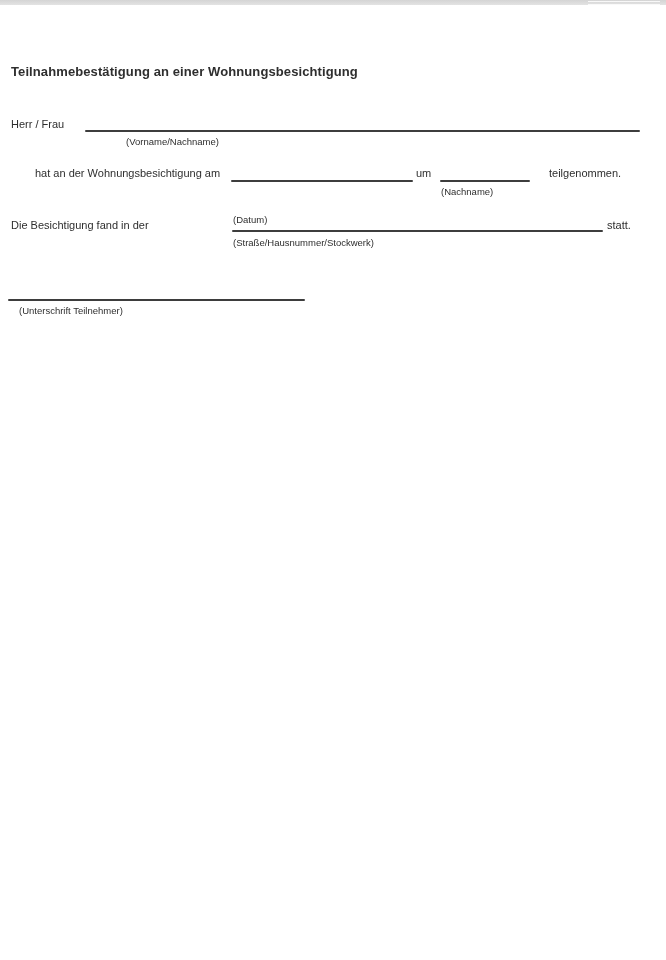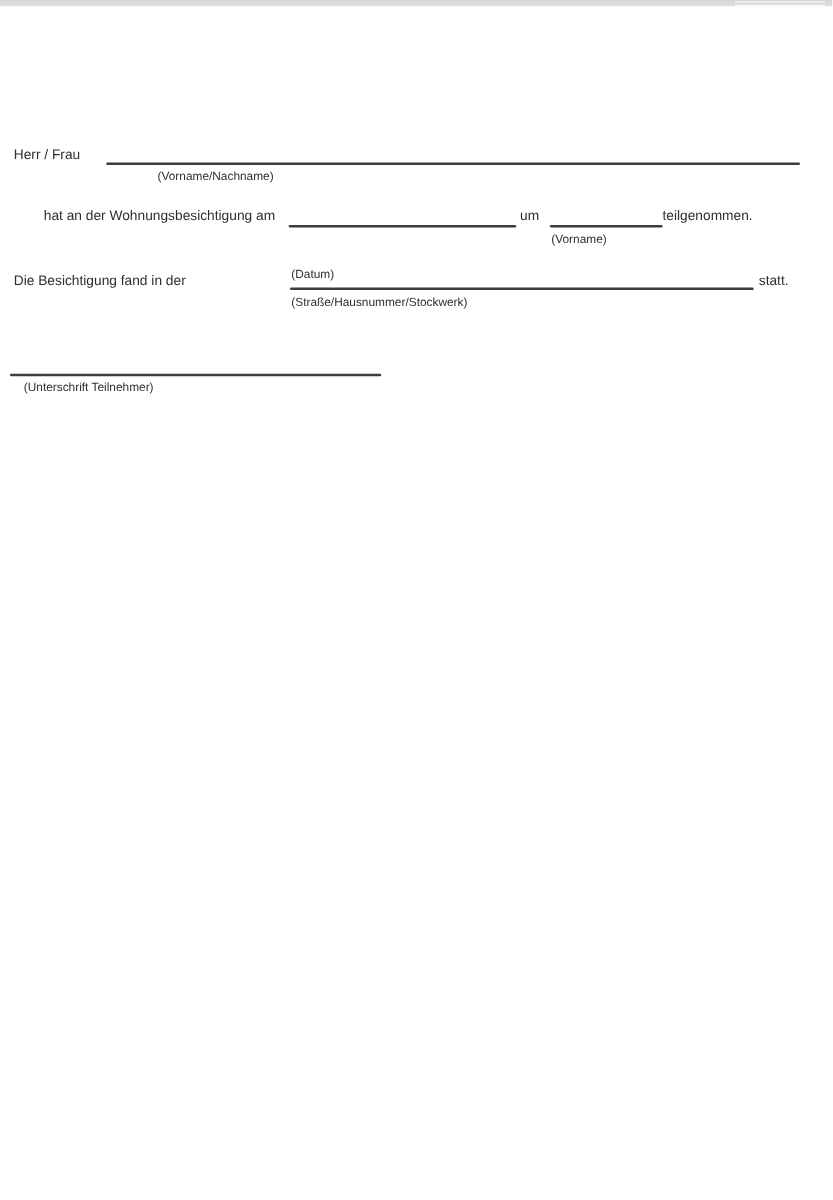--- a/index.html
+++ b/index.html
@@ -75,35 +75,36 @@
 
 <div class="page">
 
   <div class="topbar"></div>
   <div class="artifact">
     <span></span>
     <span></span>
     <span></span>
   </div>
 
+  <div class="doc-text title" style="left:11px; top:65px;">Teilnahmebestätigung an einer Wohnungsbesichtigung</div>
 
   <div class="doc-text" style="left:11px; top:118px;">Herr / Frau</div>
   <div class="fvalue" style="left:90px; top:116px;"></div>
   <div class="fline" style="left:85px; top:130px; width:555px;"></div>
   <div class="doc-text hint" style="left:86px; top:136px;margin-left:40px;">(Vorname/Nachname)</div>
 
   <div class="doc-text" style="left:11px; top:167px;padding-left:24px;">hat an der Wohnungsbesichtigung am</div>
   <div class="fvalue" style="left:236px; top:165px;"></div>
   <div class="fline" style="left:231px; top:180px; width:182px;"></div>
   <div class="doc-text" style="left:416px; top:167px;text-align:right;">um</div>
   <div class="fvalue" style="left:445px; top:165px;"></div>
   <div class="fline" style="left:440px; top:180px; width:90px;"></div>
-  <div class="doc-text" style="left:530px; top:167px;">teilgenommen.</div>
+  <div class="doc-text" style="left:549px; top:167px;">teilgenommen.</div>
   <div class="doc-text hint" style="left:233px; top:186px;margin-top:28px;">(Datum)</div>
-  <div class="doc-text hint" style="left:441px; top:186px;">(Vorname)</div>
+  <div class="doc-text hint" style="left:441px; top:186px;">(Nachname)</div>
 
   <div class="doc-text" style="left:11px; top:219px;">Die Besichtigung fand in der</div>
   <div class="fvalue" style="left:237px; top:217px;"></div>
   <div class="fline" style="left:232px; top:230px; width:371px;"></div>
   <div class="doc-text" style="left:607px; top:219px;">statt.</div>
   <div class="doc-text hint" style="left:233px; top:237px;">(Straße/Hausnummer/Stockwerk)</div>
 
   <div class="fvalue" style="left:14px; top:285px;"></div>
   <div class="fline" style="left:8px; top:299px; width:297px;"></div>
   <div class="doc-text hint" style="left:19px; top:305px;">(Unterschrift Teilnehmer)</div>

